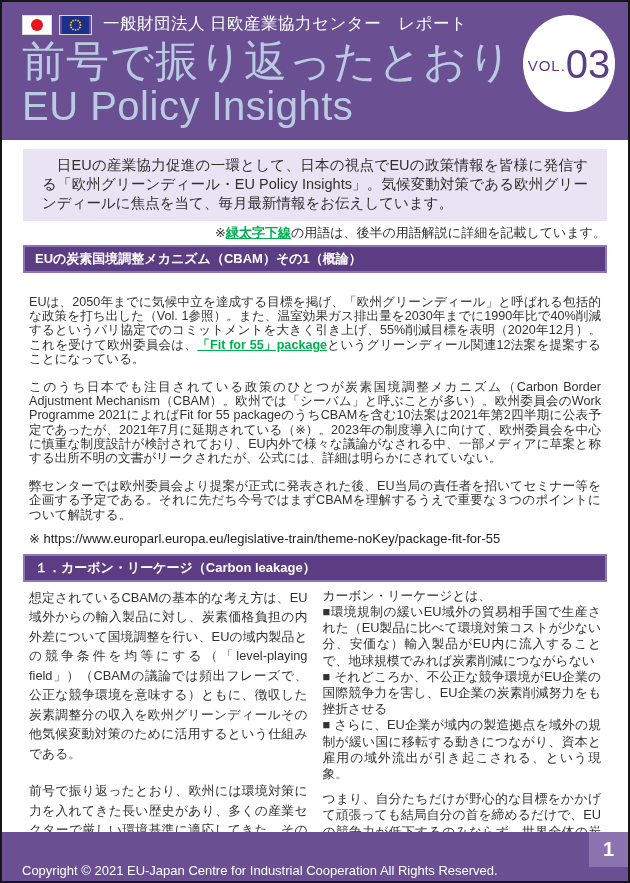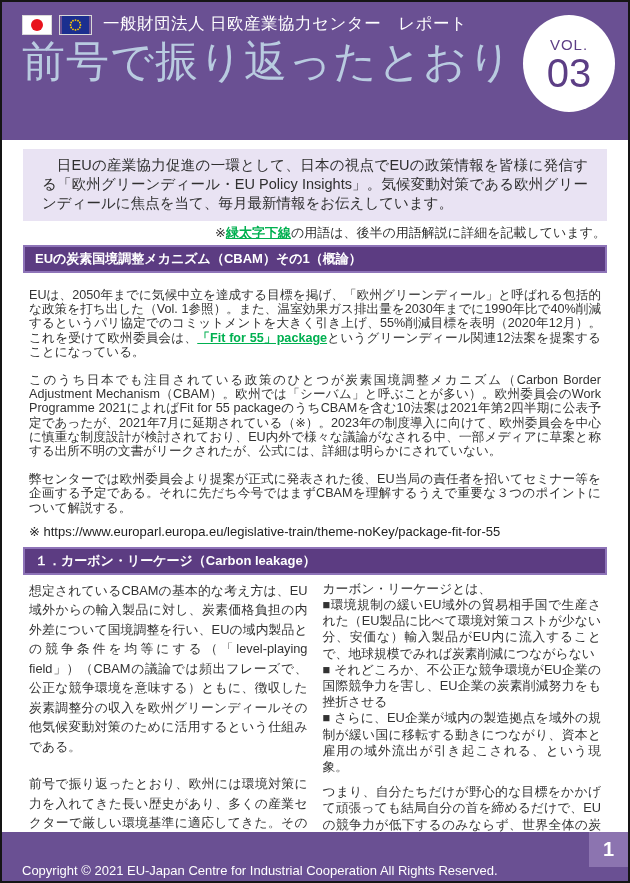--- a/index.html
+++ b/index.html
@@ -25,21 +25,21 @@
   .flag-eu svg{display:block;width:100%;height:100%;}
   .org-label{color:#ffffff;font-size:16.5px;letter-spacing:.5px;margin-left:4px;white-space:nowrap;}
   .title-ja{
     color:#B9CBE0;font-size:43px;line-height:1.12;letter-spacing:1px;margin-top:2px;white-space:nowrap;
   }
   .title-en{
     color:#B9CBE0;font-size:40px;line-height:1.05;letter-spacing:.5px;white-space:nowrap;
   }
   .vol-badge{
     position:absolute;top:13px;right:13px;width:92px;height:97px;border-radius:50%;
-    background:#ffffff;display:flex;flex-direction:column;align-items:center;justify-content:center;
+    background:#ffffff;display:flex;flex-direction:row;align-items:center;justify-content:center;
   }
   .vol-label{color:#5C3E85;font-size:15px;letter-spacing:1px;line-height:1;margin-top:4px;}
   .vol-num{color:#5C3E85;font-size:40px;line-height:1.05;}
   
   .issue-bar{
     margin-top:5px;background:#7558A4;color:#ffffff;font-weight:bold;font-size:17px;
     padding:5px 10px 5px 24px;white-space:nowrap;
   }
   
   .intro-box{
@@ -54,21 +54,21 @@
   .section-bar{
     margin:3px 21px 0;background:#5C3C82;border:2px solid #8E74B8;
     color:#ffffff;font-weight:bold;font-size:13px;line-height:1;
     padding:5px 10px 6px;white-space:nowrap;
   }
   .section-bar.second{margin-top:7px;}
   
   .body-para{
     margin:14px 27px 0;font-size:12.6px;line-height:14.2px;color:#333333;text-align:justify;
   }
-  .body-para.first{margin-top:15px;}
+  .body-para.first{margin-top:22px;}
   .green-link{color:#00B050;font-weight:bold;text-decoration:underline;cursor:pointer;}
   .footnote{
     margin:9px 27px 0;font-size:13px;color:#222222;line-height:16px;
   }
   
   .columns{display:flex;gap:15px;margin:6px 27px 0;}
   .col{flex:1 1 0;color:#333333;text-align:justify;}
   .col.left p{margin:0;font-size:12.8px;line-height:19.5px;}
   .col.left p + p{margin-top:18px;}
   .col.right p{margin:0;font-size:12.8px;line-height:16.2px;}
@@ -111,20 +111,21 @@
               <circle cx="10.2" cy="12.8" r="1"></circle>
             <circle cx="9.5" cy="10" r="1"></circle>
               <circle cx="10.2" cy="7.2" r="1"></circle>
               <circle cx="12.2" cy="5.2" r="1"></circle>
           </g>
         </svg>
       </span>
       <span class="org-label">一般財団法人 日欧産業協力センター　レポート</span>
     </div>
     <div class="title-ja">前号で振り返ったとおり</div>
+    <div class="title-en">EU Policy Insights</div>
     <div class="vol-badge">
       <div class="vol-label">VOL.</div>
       <div class="vol-num">03</div>
     </div>
   </div>
 
 
   <div class="intro-box">
     <p>　日EUの産業協力促進の一環として、日本の視点でEUの政策情報を皆様に発信する「欧州グリーンディール・EU Policy Insights」。気候変動対策である欧州グリーンディールに焦点を当て、毎月最新情報をお伝えしています。</p>
   </div>

